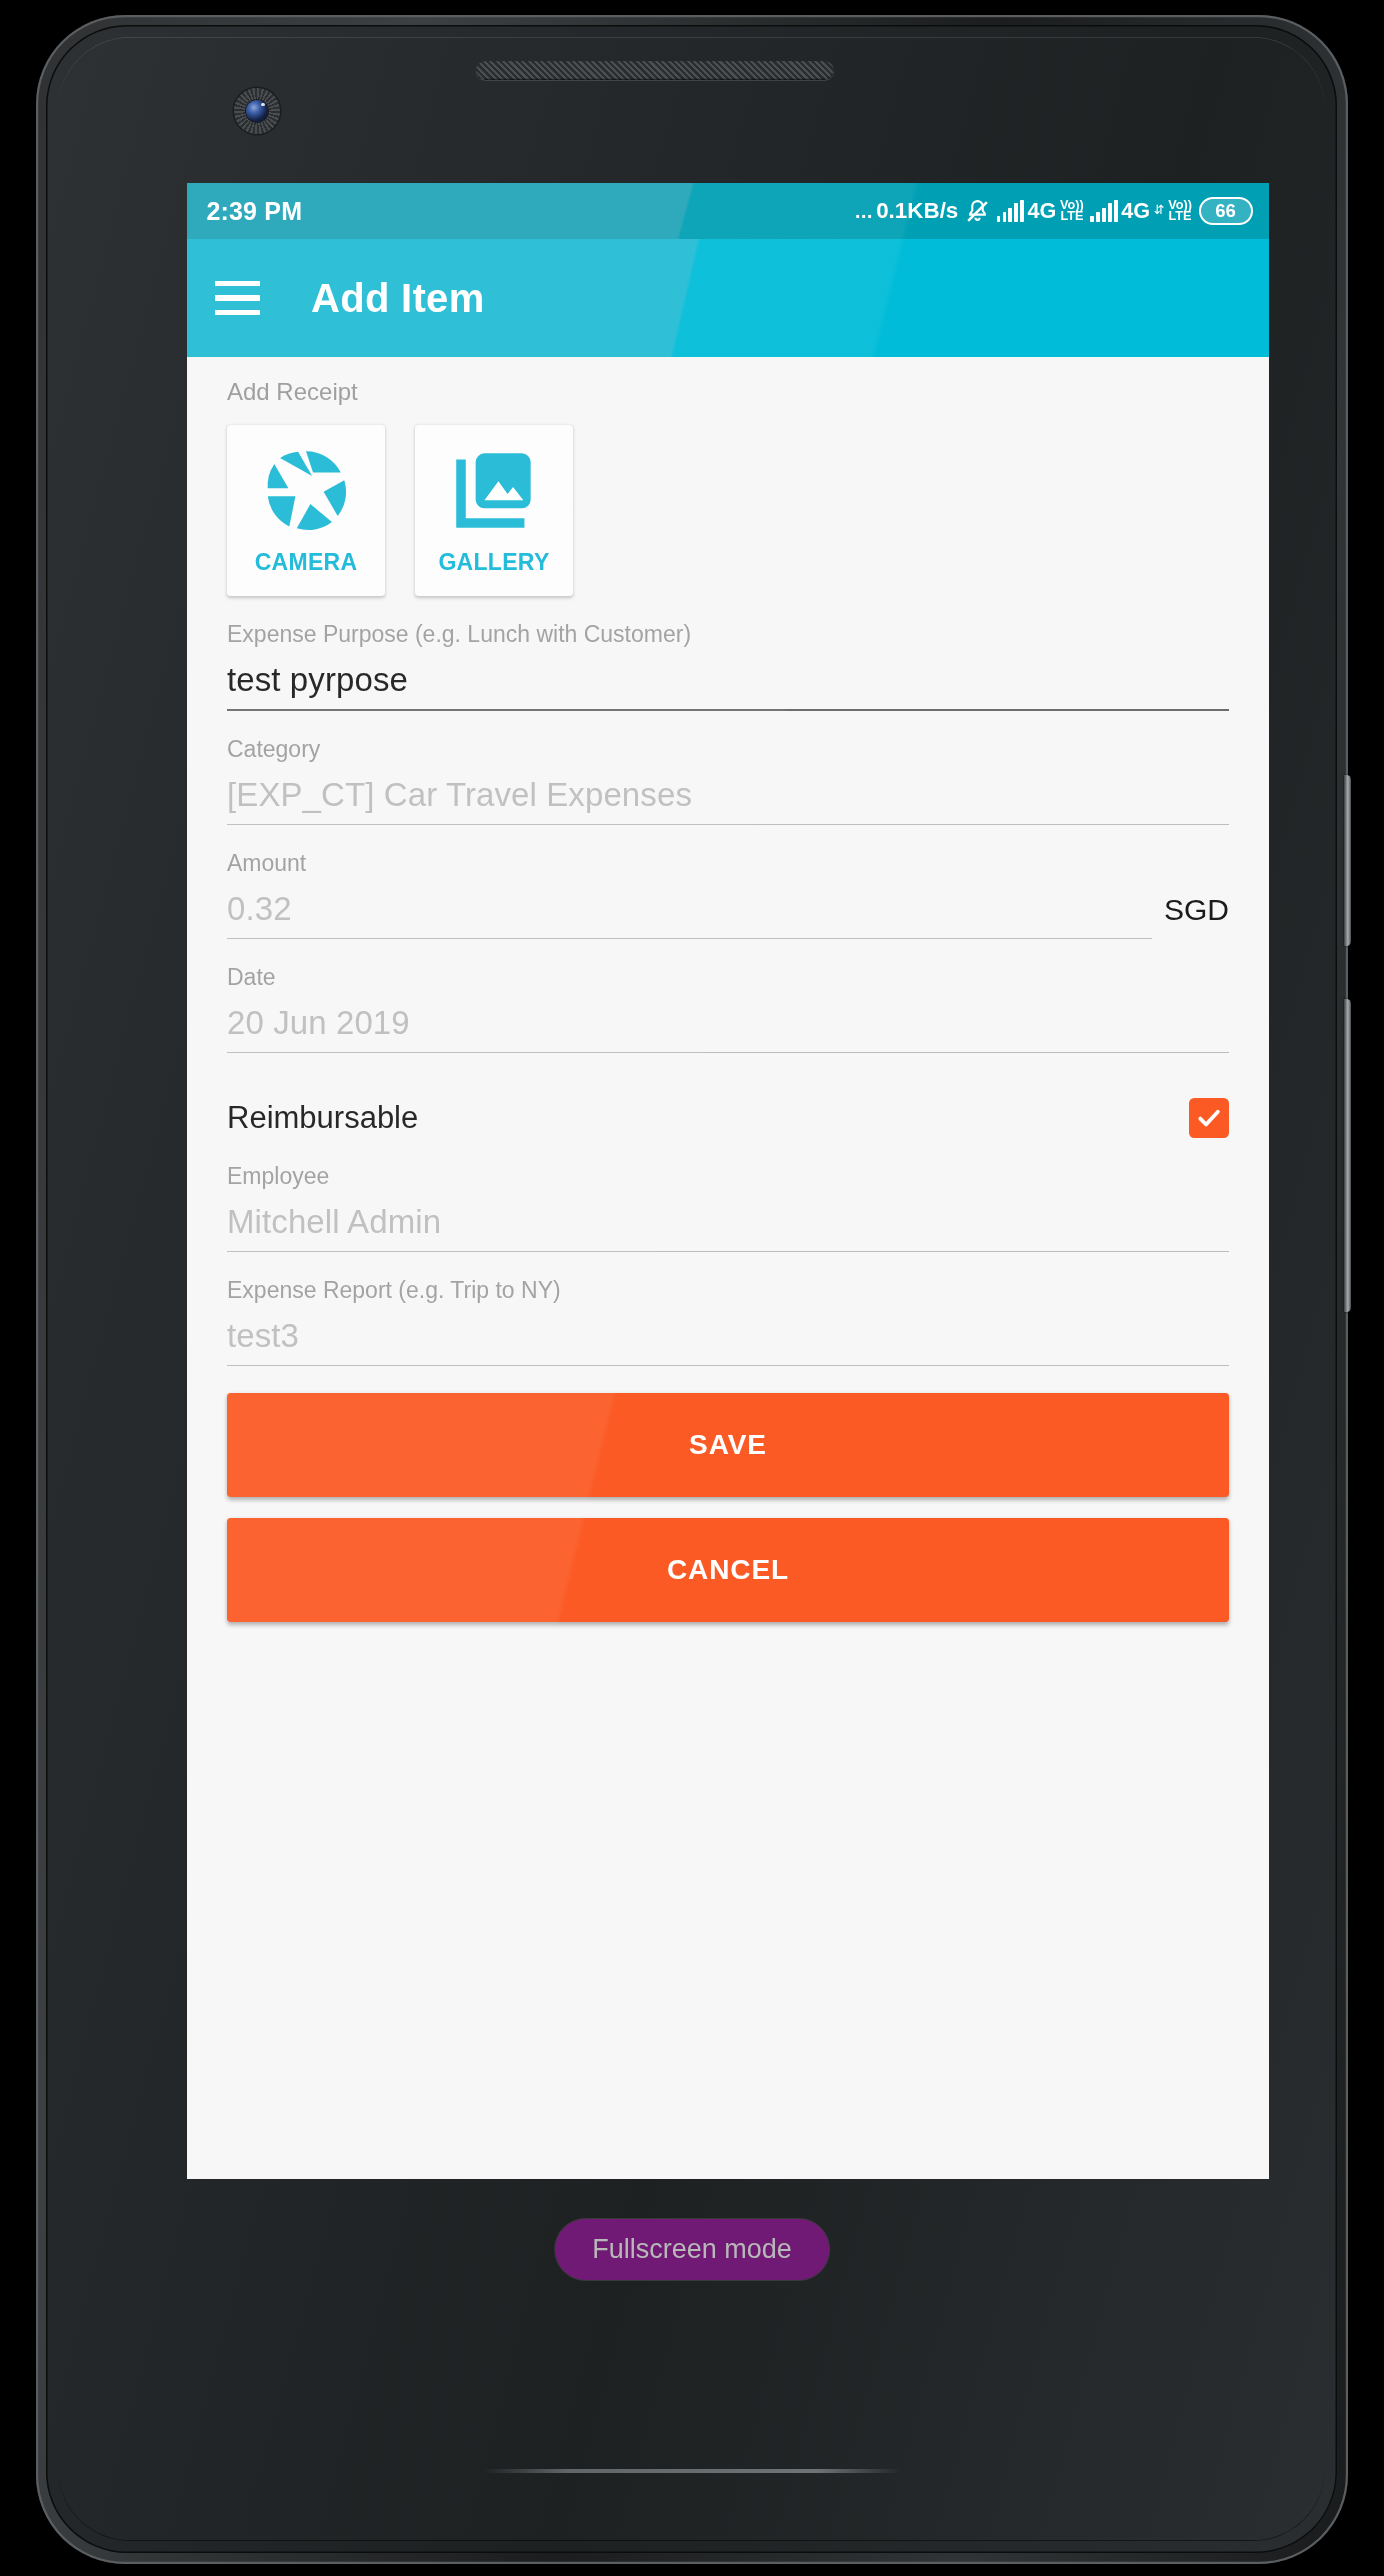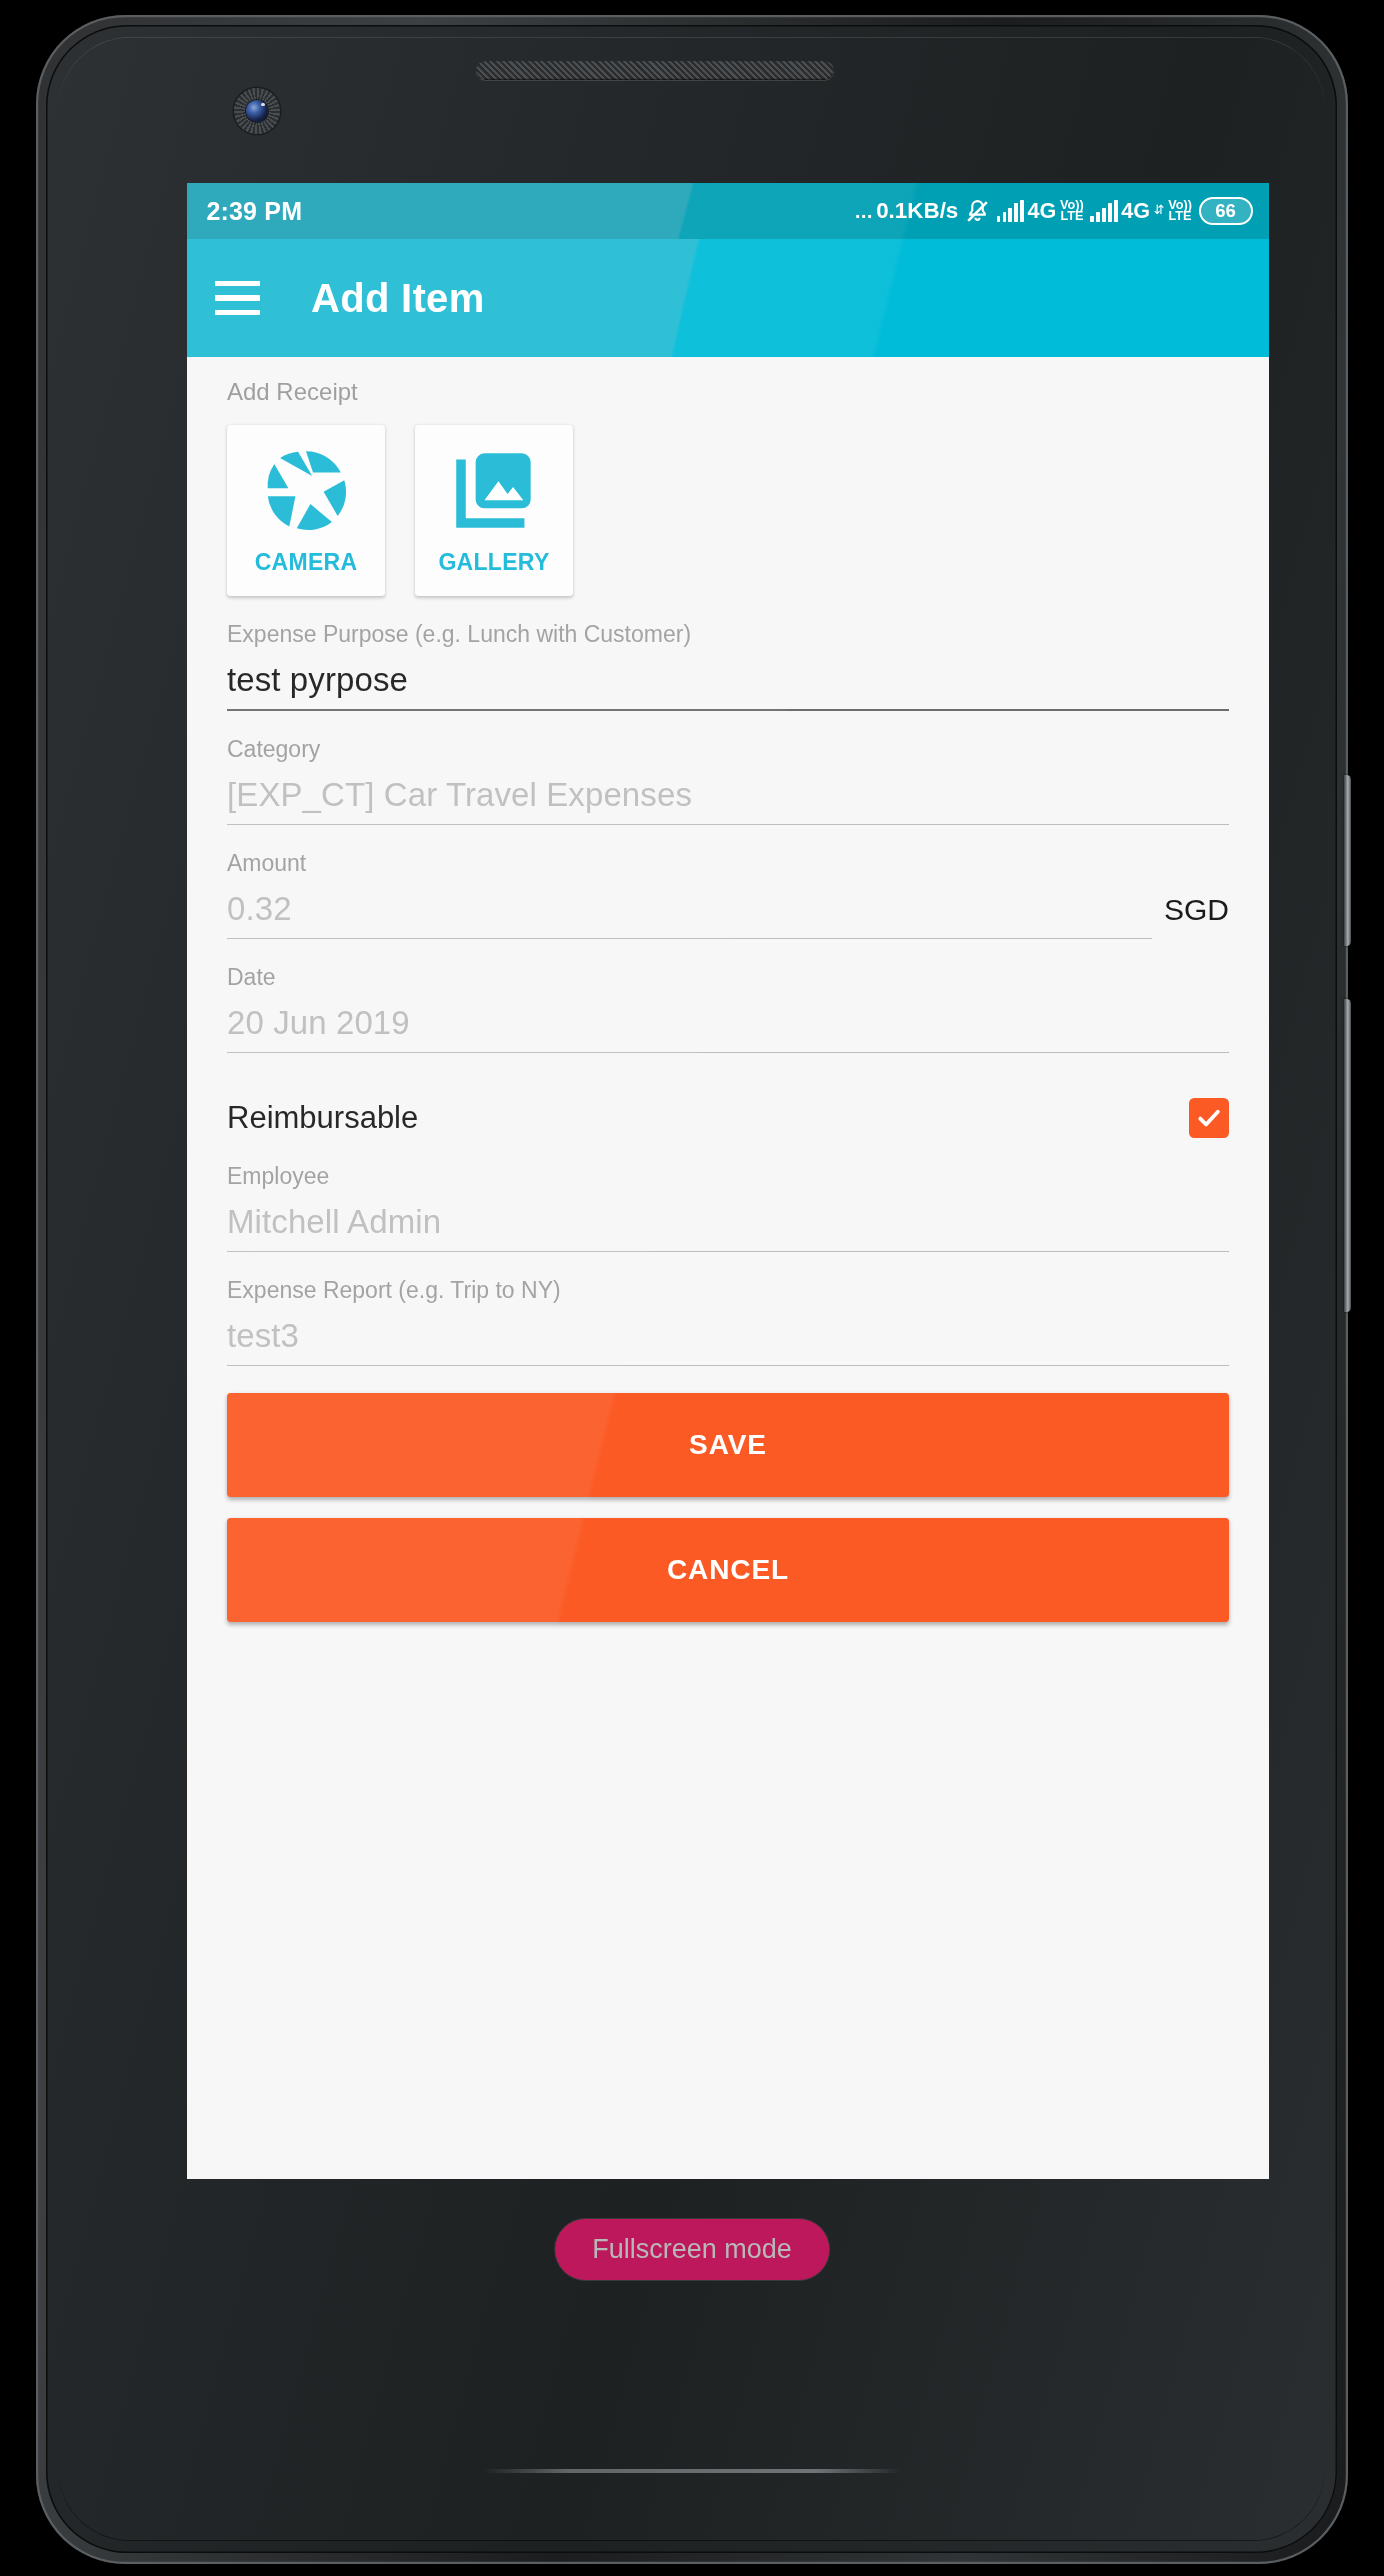--- a/index.html
+++ b/index.html
@@ -360,21 +360,21 @@
   }
 
   
   .fullscreen-pill {
     position: absolute;
     left: 50%;
     transform: translateX(-50%);
     top: 2203px;
     padding: 15px 37px;
     border-radius: 34px;
-    background: #be185d;
+    background: #701a75;
     border: 0.7px solid #3a3a3a;
     color: #b8b8b8;
     font-size: 27px;
     white-space: nowrap;
     cursor: pointer;
   }
 
   
   .bottom-seam {
     position: absolute;

